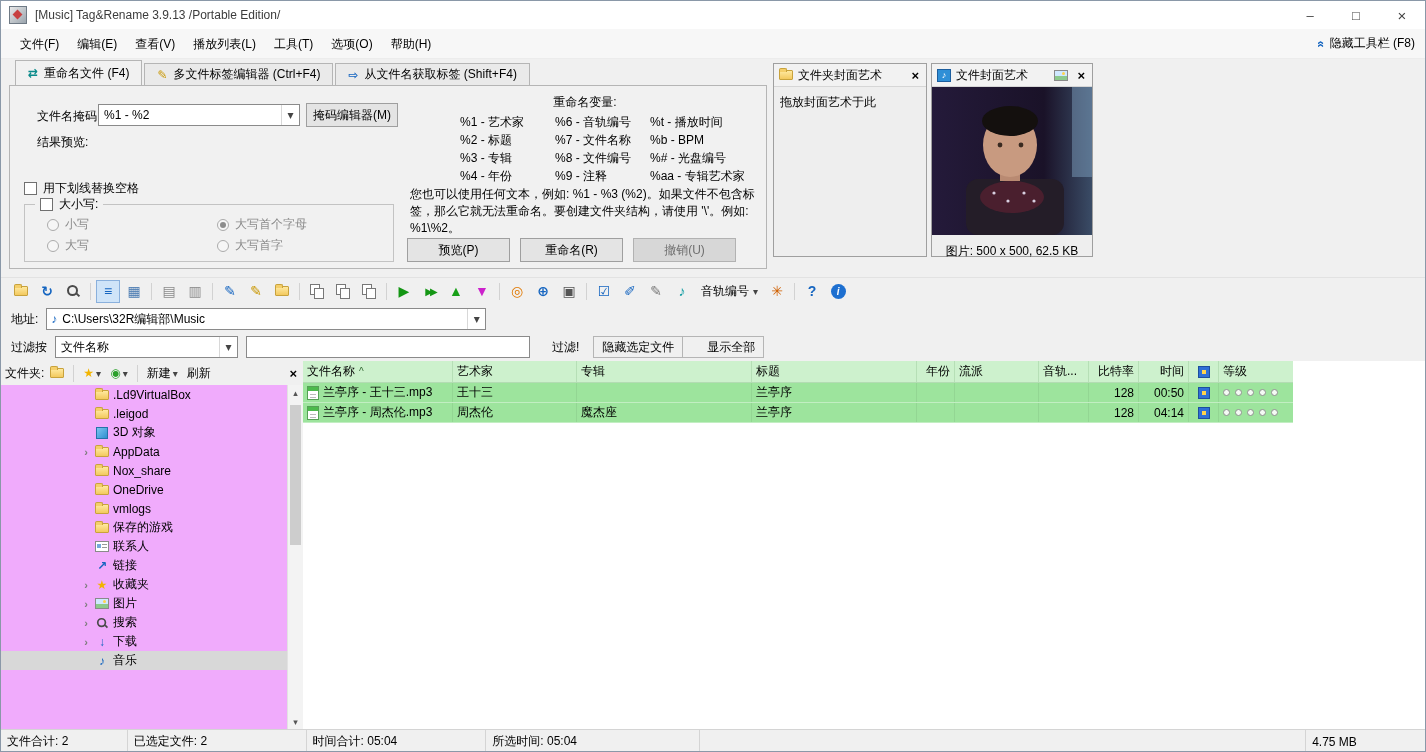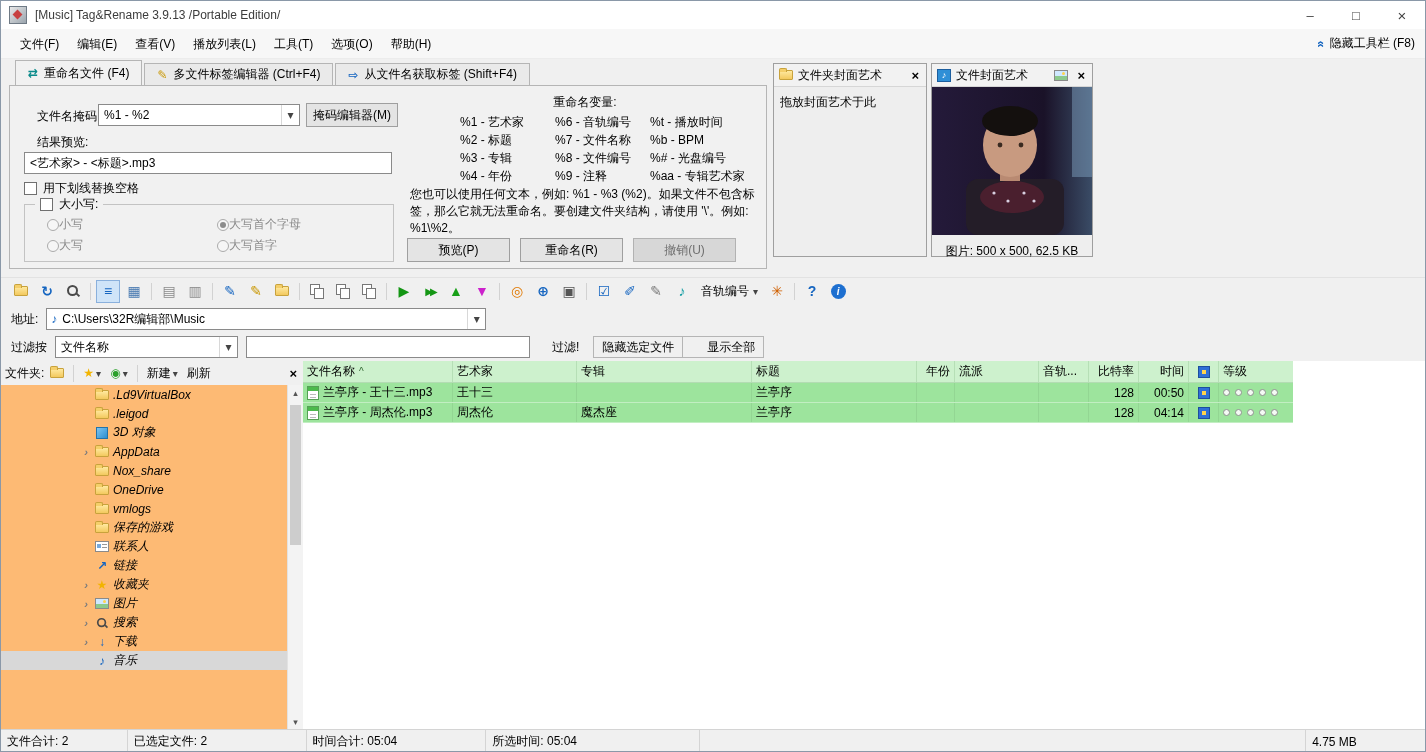--- a/index.html
+++ b/index.html
@@ -35,21 +35,21 @@
   .combo .cval{padding-left:5px;flex:1;white-space:nowrap;overflow:hidden;}
   .combo .carrow{width:17px;align-self:stretch;display:flex;align-items:center;justify-content:center;border-left:1px solid #d8d8d8;color:#444;}
   .combo .carrow::before{content:"▾";}
   .btn{position:absolute;display:flex;align-items:center;justify-content:center;background:#e4e4e4;border:1px solid #9f9f9f;box-sizing:border-box;}
   .btn.disabled{background:#d7d7d7;border-color:#b2b2b2;color:#6f6f6f;}
   .inset{position:absolute;background:#fff;border:1px solid #8a8a8a;box-sizing:border-box;display:flex;align-items:center;padding-left:5px;}
   .cbx{display:inline-block;width:13px;height:13px;background:#fff;border:1px solid #707070;box-sizing:border-box;vertical-align:-2px;}
   .ckrow{position:absolute;display:flex;align-items:center;gap:6px;}
   .groupbox{position:absolute;border:1px solid #c3c3c3;}
   .legend{position:absolute;top:-9px;left:10px;background:#f1f1f1;padding:0 5px;display:flex;align-items:center;gap:6px;}
-  .radio-row{position:absolute;display:flex;align-items:center;color:#8a8a8a;}
+  .radio-row{position:absolute;display:flex;align-items:center;gap:6px;color:#8a8a8a;}
   .radio{width:12px;height:12px;border:1px solid #ababab;border-radius:50%;background:#f6f6f6;position:relative;box-sizing:border-box;}
   .radio.on::after{content:"";position:absolute;left:2px;top:2px;width:6px;height:6px;border-radius:50%;background:#8c8c8c;}
   .vars-title{position:absolute;left:400px;top:8px;width:350px;text-align:center;}
   .vars{position:absolute;left:450px;top:27px;display:grid;grid-template-columns:95px 95px 120px;row-height:18px;line-height:18px;}
   .note{position:absolute;left:400px;top:100px;width:352px;line-height:17px;}
   
   .panel{position:absolute;background:#eeeeee;border:1px solid #9f9f9f;box-sizing:border-box;}
   .panel-title{height:22px;display:flex;align-items:center;gap:5px;padding:0 5px;border-bottom:1px solid #d6d6d6;background:#f2f2f2;}
   .pclose{margin-left:auto;font-weight:bold;font-size:13px;padding:0 2px;}
   .pclose::before{content:"×";}
@@ -124,21 +124,21 @@
   .filter-row{left:0;top:334px;width:100%;height:24px;display:flex;align-items:center;padding-left:10px;box-sizing:border-box;gap:8px;}
   .filter-combo{position:static;width:183px;}
   .filter-input{width:284px;height:22px;border:1px solid #8a8a8a;background:#fff;box-sizing:border-box;font:inherit;padding:0 4px;}
   .flatbtn{padding:2px 6px;}
   .toggle-group{display:flex;border:1px solid #b5b5b5;height:22px;box-sizing:border-box;align-items:stretch;}
   .toggle{display:flex;align-items:center;padding:0 8px;}
   .toggle + .toggle{border-left:1px solid #b5b5b5;padding-left:24px;}
   
   .folders-header{left:0;top:360px;width:302px;height:24px;display:flex;align-items:center;gap:3px;padding:0 4px;box-sizing:border-box;}
   .fh-btn{display:flex;align-items:center;gap:2px;padding:1px 3px;}
-  .tree{left:0;top:384px;width:286px;height:344px;background:#fdba74;overflow:hidden;font-style:italic;}
+  .tree{left:0;top:384px;width:286px;height:344px;background:#f0abfc;overflow:hidden;}
   .trow{height:19px;display:flex;align-items:center;padding-left:78px;box-sizing:border-box;white-space:nowrap;}
   .trow.sel{background:#d8d8d8;}
   .chev{width:14px;display:inline-flex;justify-content:center;font-size:11px;}
   .ticon{width:18px;display:inline-flex;justify-content:center;align-items:center;}
   .tlabel{margin-left:2px;}
   .vscroll{left:286px;top:384px;width:16px;height:344px;background:#f3f3f3;border-left:1px solid #e2e2e2;box-sizing:border-box;}
   .varrow{position:absolute;left:0;width:100%;height:15px;display:flex;align-items:center;justify-content:center;color:#555;font-size:9px;}
   .vthumb{position:absolute;left:2px;top:20px;width:11px;height:140px;background:#cdcdcd;}
   
   .filelist{left:302px;top:360px;width:1124px;height:368px;background:#fff;overflow:hidden;}
@@ -204,21 +204,20 @@
   </div>
 
   <div class="abs renpanel">
     <span class="lbl" style="left:27px;top:22px;">文件名掩码:</span>
     <div class="combo" style="left:88px;top:18px;width:202px;">
       <span class="cval">%1 - %2</span>
       <span class="carrow"></span>
     </div>
     <div class="btn" style="left:296px;top:17px;width:92px;height:24px;">掩码编辑器(M)</div>
     <span class="lbl" style="left:27px;top:48px;">结果预览:</span>
-    <div class="inset" style="left:14px;top:66px;width:368px;height:22px;">&lt;艺术家&gt; - &lt;标题&gt;.mp3</div>
     <div class="ckrow" style="left:14px;top:94px;">
       <span class="cbx"></span>
       <span>用下划线替换空格</span>
     </div>
     <div class="groupbox" style="left:14px;top:118px;width:368px;height:56px;">
       <div class="legend">
         <span class="cbx"></span>
         <span>大小写:</span>
       </div>
       <div class="radio-row" style="left:22px;top:11px;">

